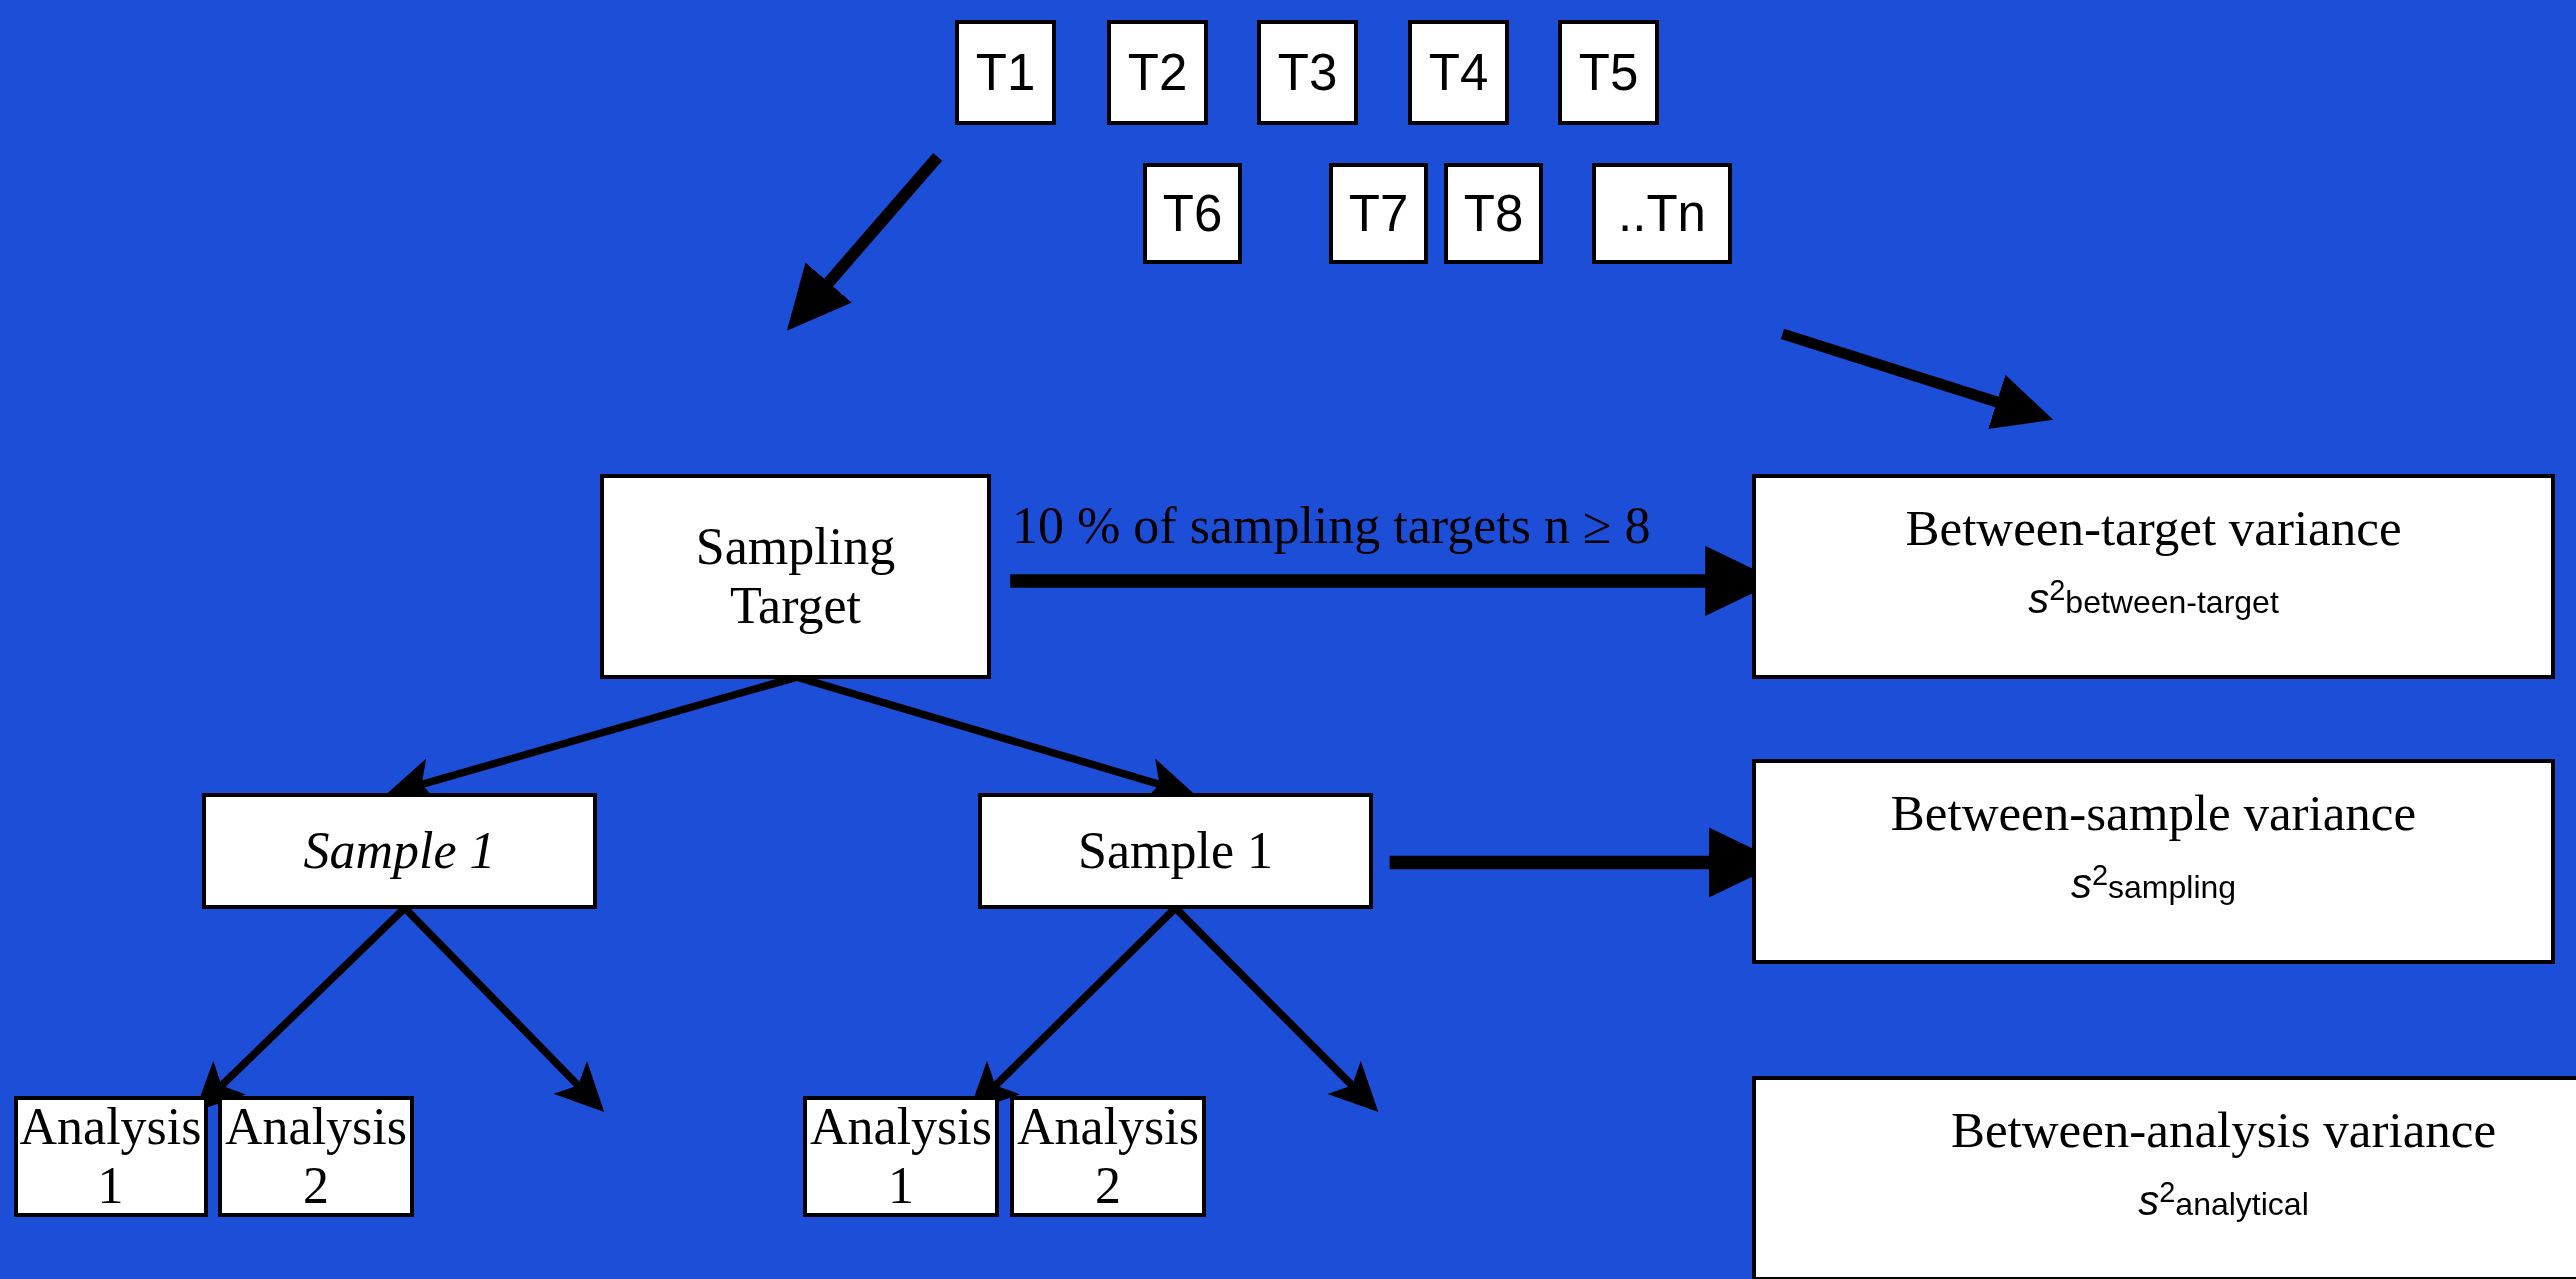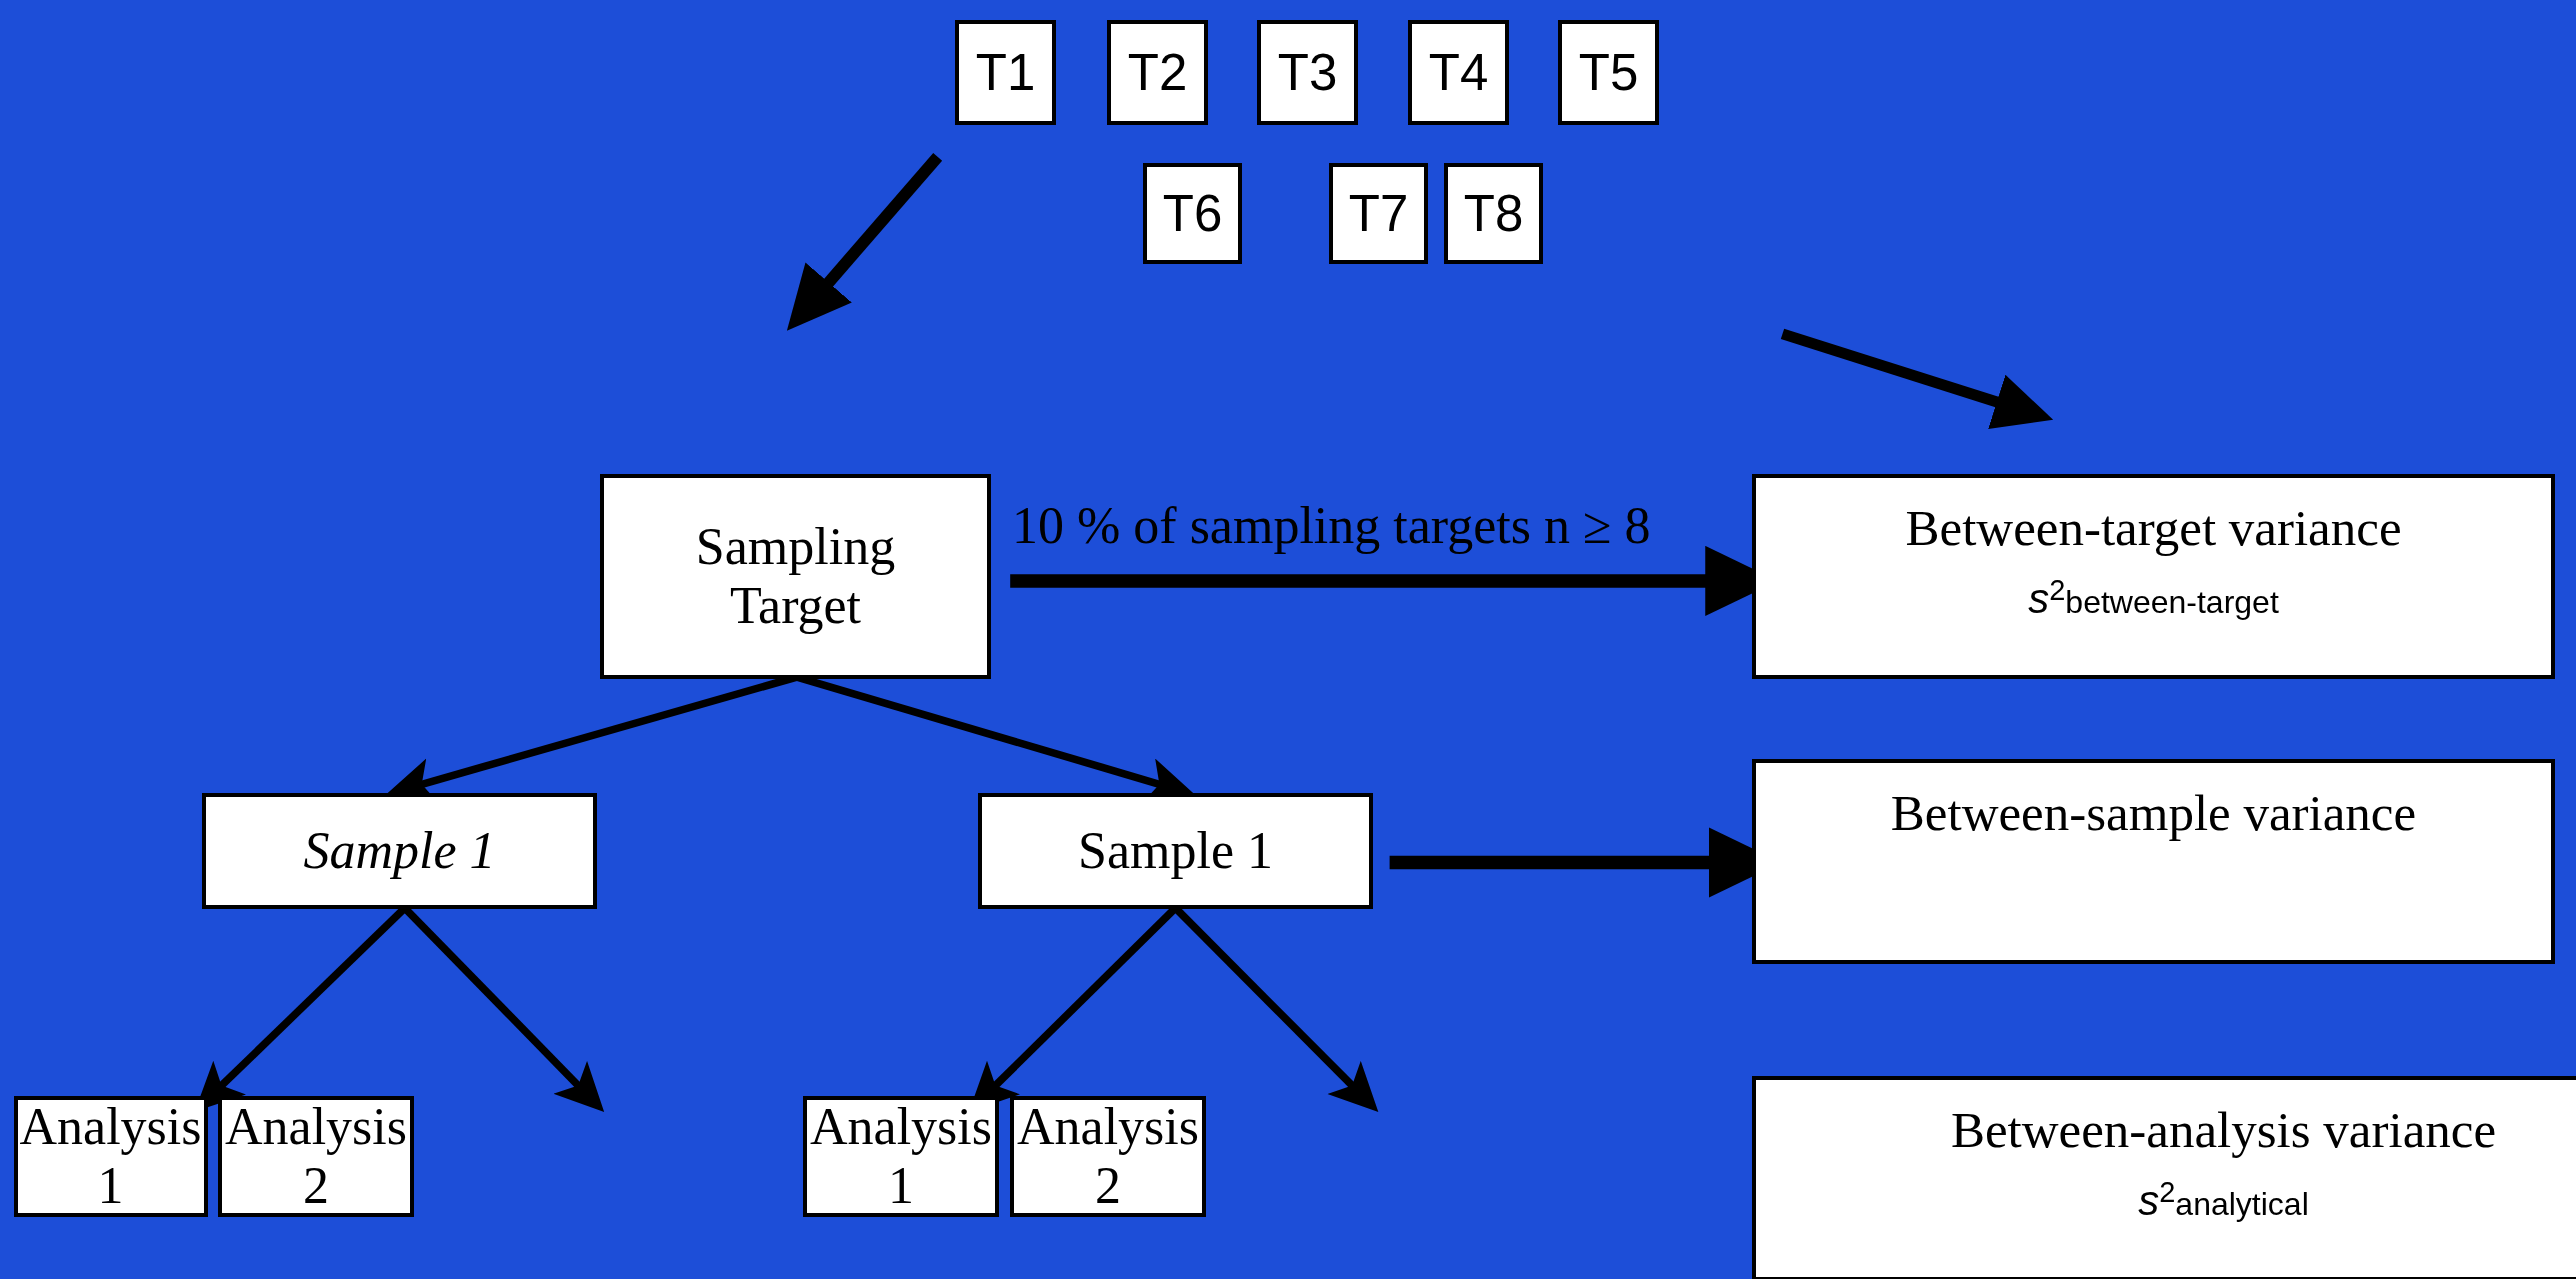--- a/index.html
+++ b/index.html
@@ -155,20 +155,23 @@
 
   <div class="node t-box" style="left:1143px; top:163px; width:99px; height:101px;">
     <span>T6</span>
   </div>
   <div class="node t-box" style="left:1293px; top:163px; width:99px; height:101px;margin-left:36px;">
     <span>T7</span>
   </div>
   <div class="node t-box" style="left:1444px; top:163px; width:99px; height:101px;">
     <span>T8</span>
   </div>
+  <div class="node t-box" style="left:1592px; top:163px; width:140px; height:101px;">
+    <span>..Tn</span>
+  </div>
 
   <div class="node sampling-target" style="left:600px; top:474px; width:391px; height:205px;">
     <span>Sampling</span>
     <span class="line2">Target</span>
   </div>
 
   <div class="edge-label" style="left:1012px; top:496px;">10 % of sampling targets n ≥ 8</div>
 
   <div class="node sample-box" style="left:202px; top:793px; width:395px; height:116px;font-style:italic;">
     <span>Sample 1</span>
@@ -190,20 +193,21 @@
     <span>Analysis 2</span>
   </div>
 
   <div class="node variance-box" style="left:1752px; top:474px; width:803px; height:205px;">
     <span class="variance-title">Between-target variance</span>
     <span class="variance-symbol"><span class="sym">s</span><span class="sup">2</span><span class="sub">between-target</span></span>
   </div>
 
   <div class="node variance-box" style="left:1752px; top:759px; width:803px; height:205px;">
     <span class="variance-title">Between-sample variance</span>
+    <span class="variance-symbol"><span class="sym">s</span><span class="sup">2</span><span class="sub">sampling</span></span>
   </div>
 
   <div class="node variance-box" style="left:1752px; top:1076px; width:896px; height:205px;padding-left:47px;">
     <span class="variance-title">Between-analysis variance</span>
     <span class="variance-symbol"><span class="sym">s</span><span class="sup">2</span><span class="sub">analytical</span></span>
   </div>
 
 </div>
 
 

